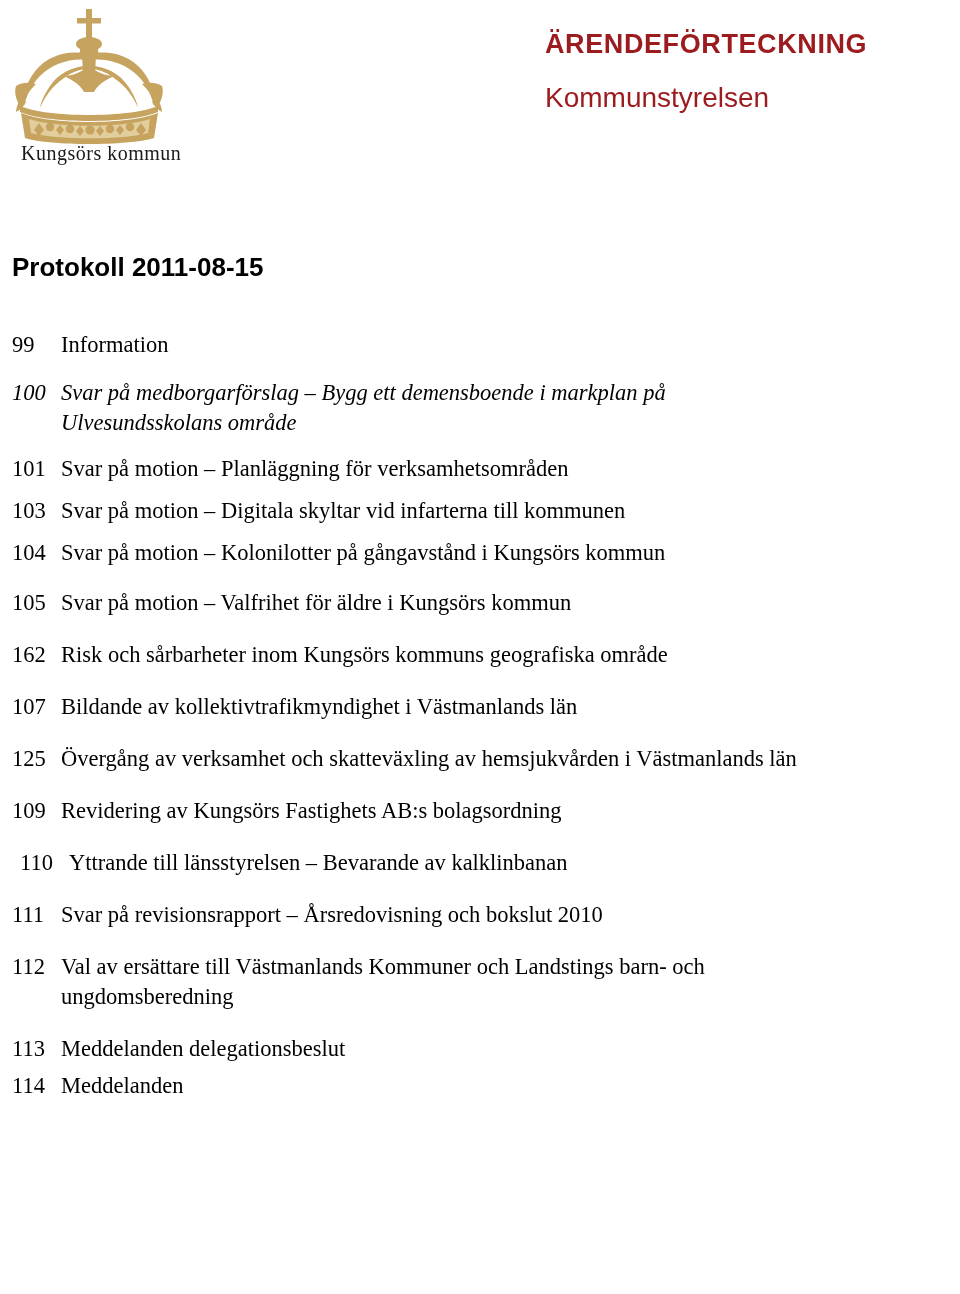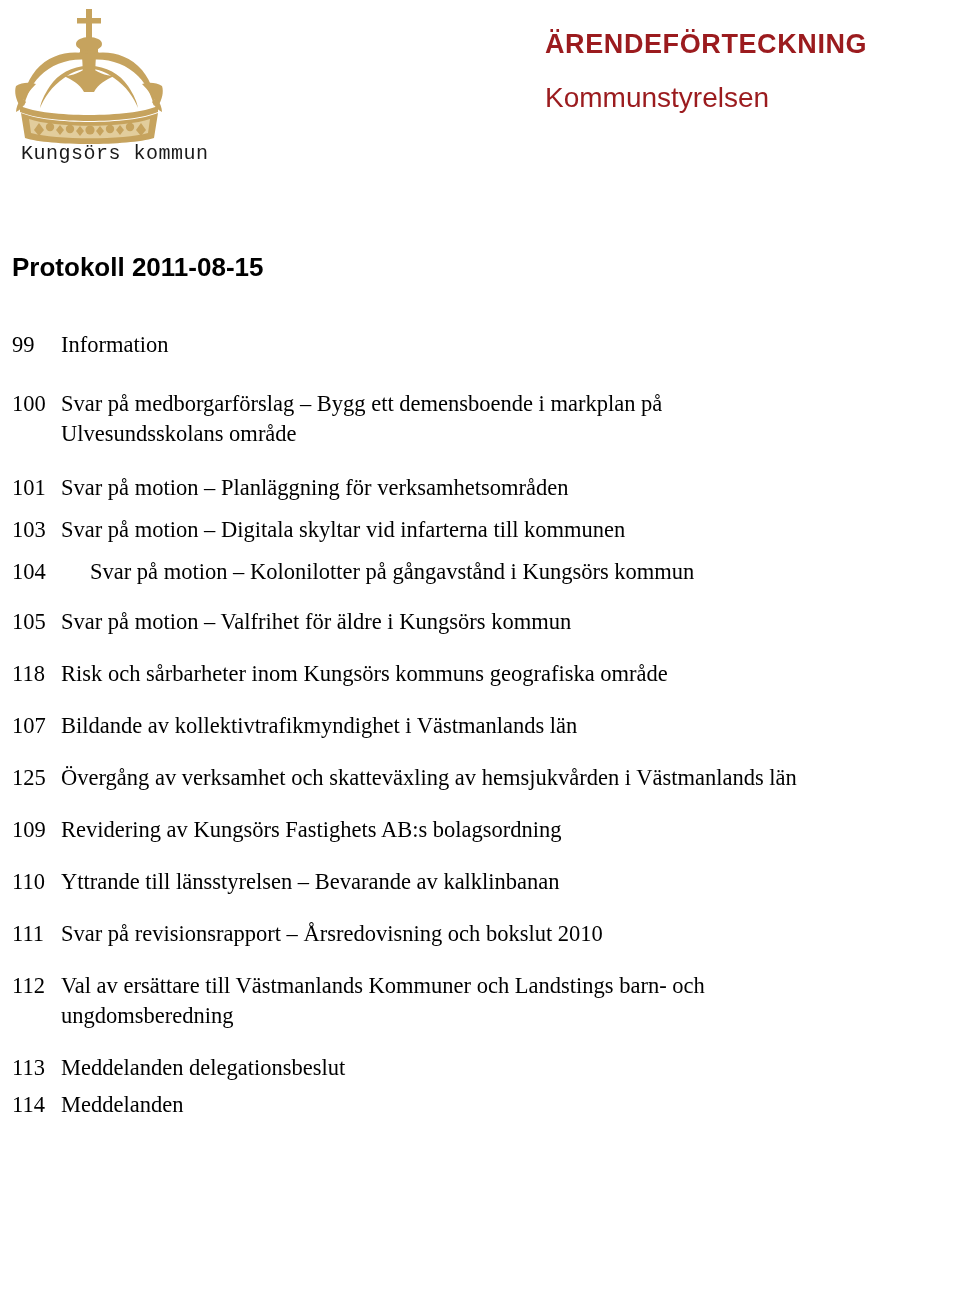--- a/index.html
+++ b/index.html
@@ -30,21 +30,21 @@
     left: 8px;
     top: 6px;
     width: 165px;
     height: 165px;
   }
   .logo svg { display: block; }
   .logo-wordmark {
     position: absolute;
     left: 13px;
     top: 136px;
-    font-family: Liberation Mono, monospace;
+    font-family: Liberation Serif, serif;
     font-size: 20px;
     letter-spacing: 0.5px;
     color: #1a1a1a;
     white-space: nowrap;
   }
 
   .header-titles {
     position: absolute;
     left: 545px;
     top: 30px;
@@ -172,57 +172,57 @@
 
   </div>
 
   <div class="doc-title">Protokoll 2011-08-15</div>
 
   <div class="agenda">
       <div class="agenda-item" style="margin-top: 0px;">
         <div class="agenda-num">99</div>
         <div class="agenda-text"><span>Information</span></div>
       </div>
-      <div class="agenda-item" style="margin-top: 29px;">
+      <div class="agenda-item" style="margin-top: 18px; font-style: italic;">
         <div class="agenda-num">100</div>
         <div class="agenda-text"><span>Svar på medborgarförslag – Bygg ett demensboende i markplan på</span><span class="agenda-sub">Ulvesundsskolans område</span></div>
       </div>
-      <div class="agenda-item" style="margin-top: 24px;">
+      <div class="agenda-item" style="margin-top: 16px;">
         <div class="agenda-num">101</div>
         <div class="agenda-text"><span>Svar på motion – Planläggning för verksamhetsområden</span></div>
       </div>
       <div class="agenda-item" style="margin-top: 12px;">
         <div class="agenda-num">103</div>
         <div class="agenda-text"><span>Svar på motion – Digitala skyltar vid infarterna till kommunen</span></div>
       </div>
-      <div class="agenda-item" style="margin-top: 12px; gap: 29px;">
+      <div class="agenda-item" style="margin-top: 12px;">
         <div class="agenda-num">104</div>
         <div class="agenda-text"><span>Svar på motion – Kolonilotter på gångavstånd i Kungsörs kommun</span></div>
       </div>
       <div class="agenda-item" style="margin-top: 20px;">
         <div class="agenda-num">105</div>
         <div class="agenda-text"><span>Svar på motion – Valfrihet för äldre i Kungsörs kommun</span></div>
       </div>
       <div class="agenda-item" style="margin-top: 22px;">
-        <div class="agenda-num">118</div>
+        <div class="agenda-num">162</div>
         <div class="agenda-text"><span>Risk och sårbarheter inom Kungsörs kommuns geografiska område</span></div>
       </div>
       <div class="agenda-item" style="margin-top: 22px;">
         <div class="agenda-num">107</div>
         <div class="agenda-text"><span>Bildande av kollektivtrafikmyndighet i Västmanlands län</span></div>
       </div>
       <div class="agenda-item" style="margin-top: 22px;">
         <div class="agenda-num">125</div>
         <div class="agenda-text"><span>Övergång av verksamhet och skatteväxling av hemsjukvården i Västmanlands län</span></div>
       </div>
       <div class="agenda-item" style="margin-top: 22px;">
         <div class="agenda-num">109</div>
         <div class="agenda-text"><span>Revidering av Kungsörs Fastighets AB:s bolagsordning</span></div>
       </div>
-      <div class="agenda-item" style="margin-top: 22px;">
+      <div class="agenda-item" style="margin-top: 22px; margin-left: 8px;">
         <div class="agenda-num">110</div>
         <div class="agenda-text"><span>Yttrande till länsstyrelsen – Bevarande av kalklinbanan</span></div>
       </div>
       <div class="agenda-item" style="margin-top: 22px;">
         <div class="agenda-num">111</div>
         <div class="agenda-text"><span>Svar på revisionsrapport – Årsredovisning och bokslut 2010</span></div>
       </div>
       <div class="agenda-item" style="margin-top: 22px;">
         <div class="agenda-num">112</div>
         <div class="agenda-text"><span>Val av ersättare till Västmanlands Kommuner och Landstings barn- och</span><span class="agenda-sub">ungdomsberedning</span></div>

